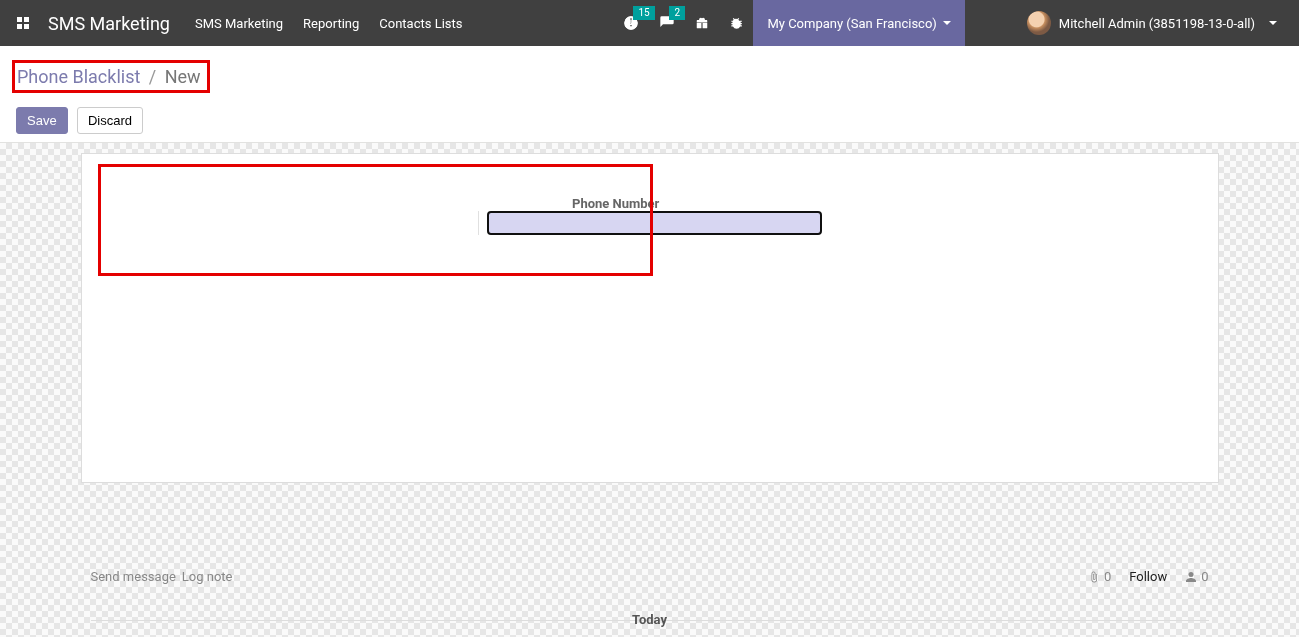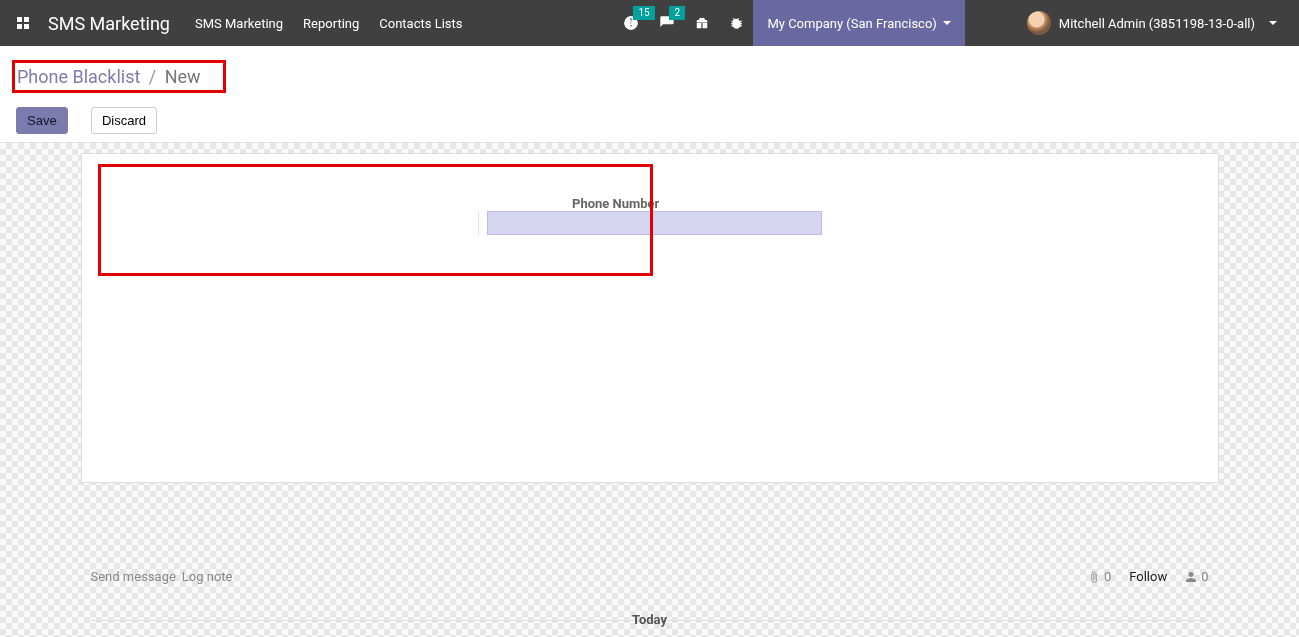--- a/index.html
+++ b/index.html
@@ -92,43 +92,43 @@
     padding: 8px 16px 8px 16px;
     background: white;
   }
   .breadcrumb {
     font-size: 18px;
     padding: 6px 0 10px 0;
     display: inline-block;
   }
   .breadcrumb-box {
     border: 3px solid #e40000;
-    padding: 3px 22px 3px 2px;
+    padding: 3px 6px 3px 2px;
     display: inline-block;
     margin-left: -4px;
   }
   .breadcrumb-link { color: #7c7bad; cursor: pointer; }
   .breadcrumb-sep { color: #999; padding: 0 4px; }
   .breadcrumb-current { color: #777; }
   .cp-buttons { padding-top: 4px; }
   .btn {
     border: 1px solid #ccc;
     padding: 5px 10px;
     font-size: 13px;
     border-radius: 3px;
     cursor: pointer;
     background: white;
   }
   .btn-primary {
     background: #7c7bad;
     border-color: #7c7bad;
-    color: #0f172a;
+    color: #ffffff;
     text-align: center;
   }
-  .btn + .btn { margin-left: 20px; }
+  .btn + .btn { margin-left: 6px; }
 
   
   .main-scroll {
     height: calc(637px - 46px - 86px);
     overflow-y: scroll;
     background-image: repeating-conic-gradient(#e6e6e6 0% 25%, #fafafa 0% 50%);
     background-size: 12px 12px;
     background-position: 0 0;
   }
   .form-sheet-wrap { padding: 10px 0 40px 0; }

